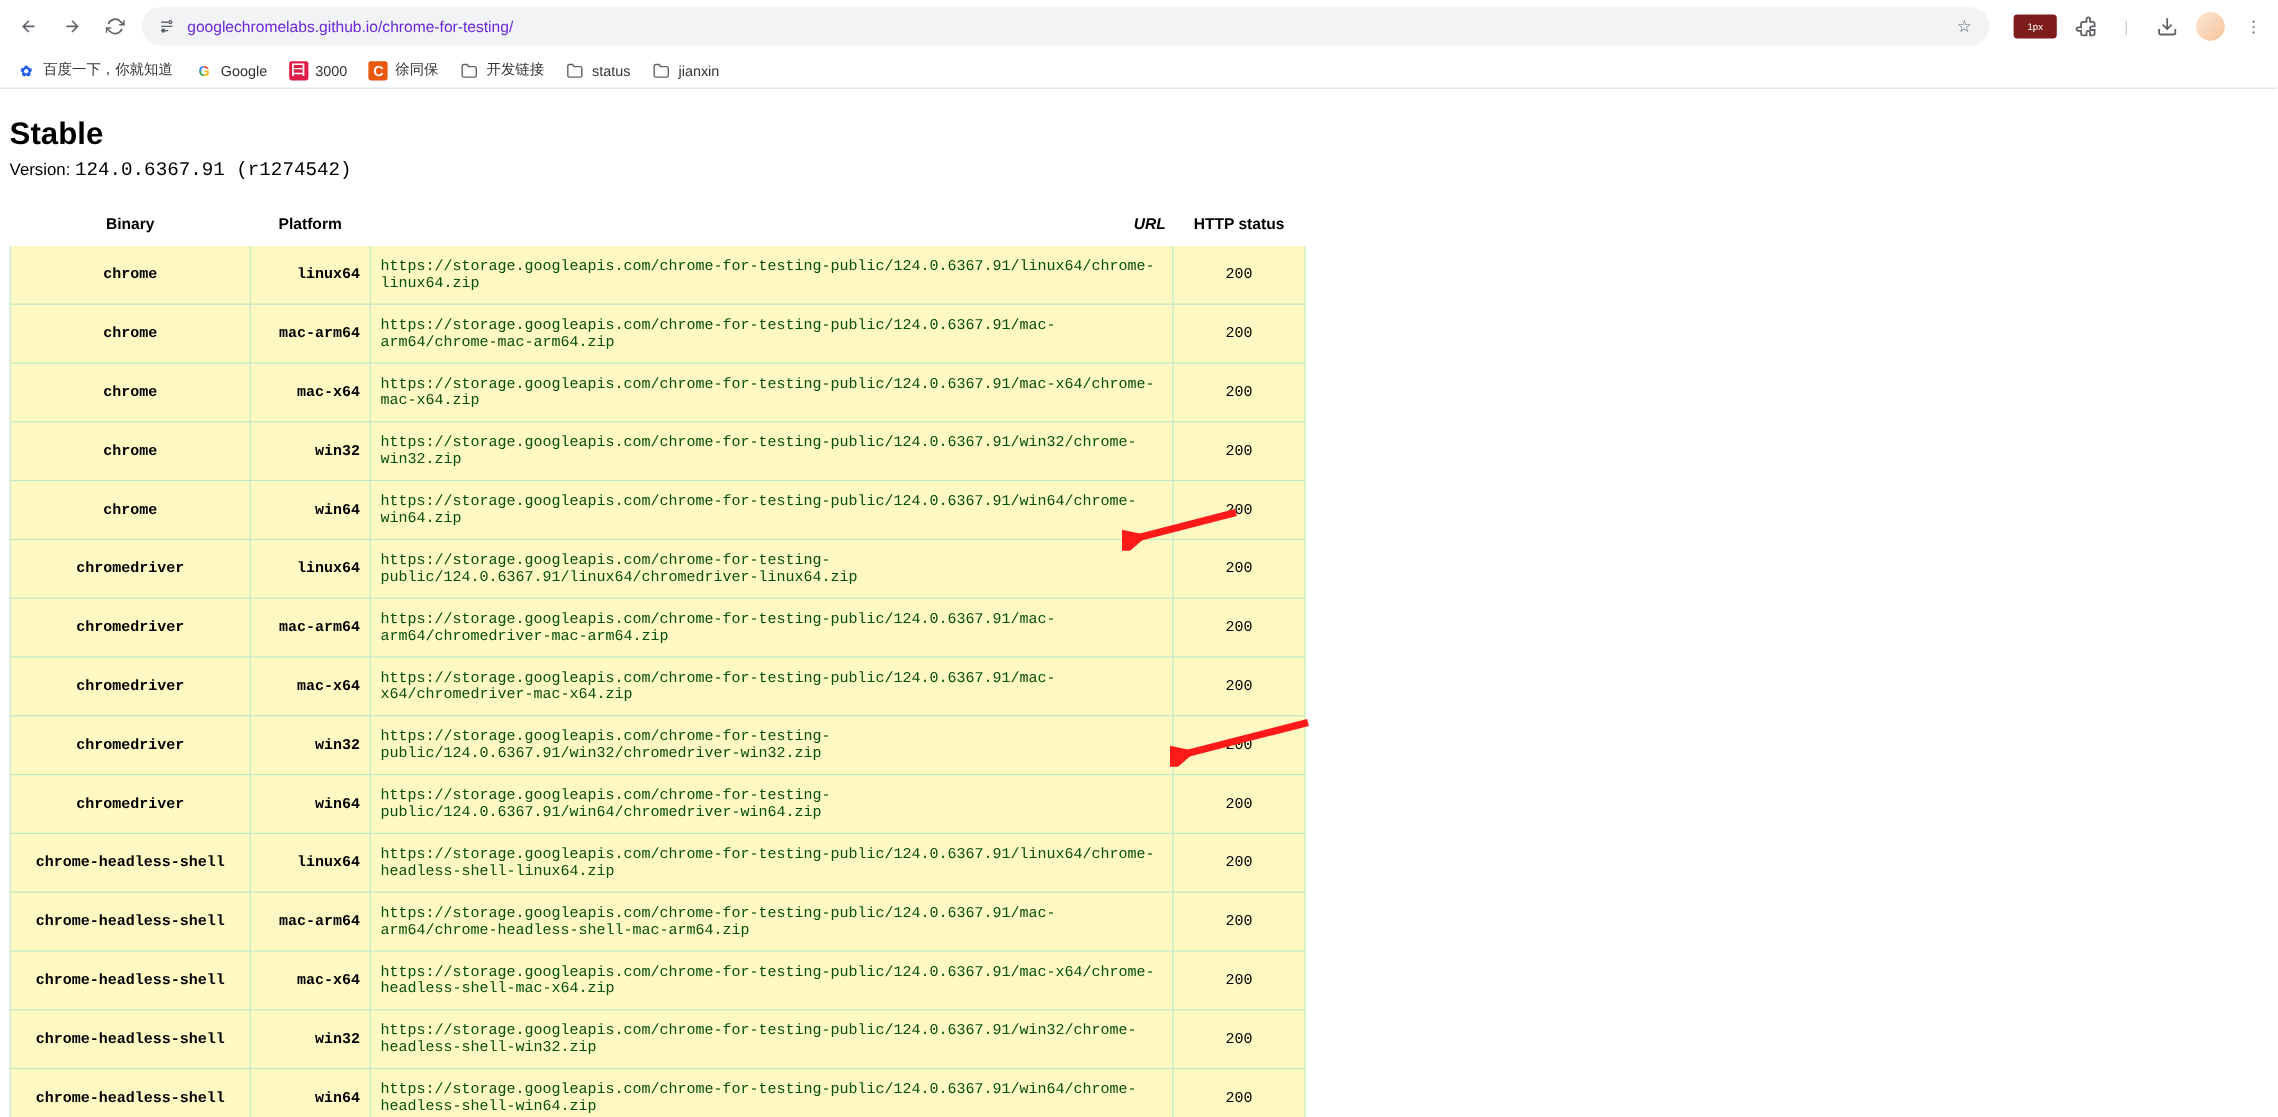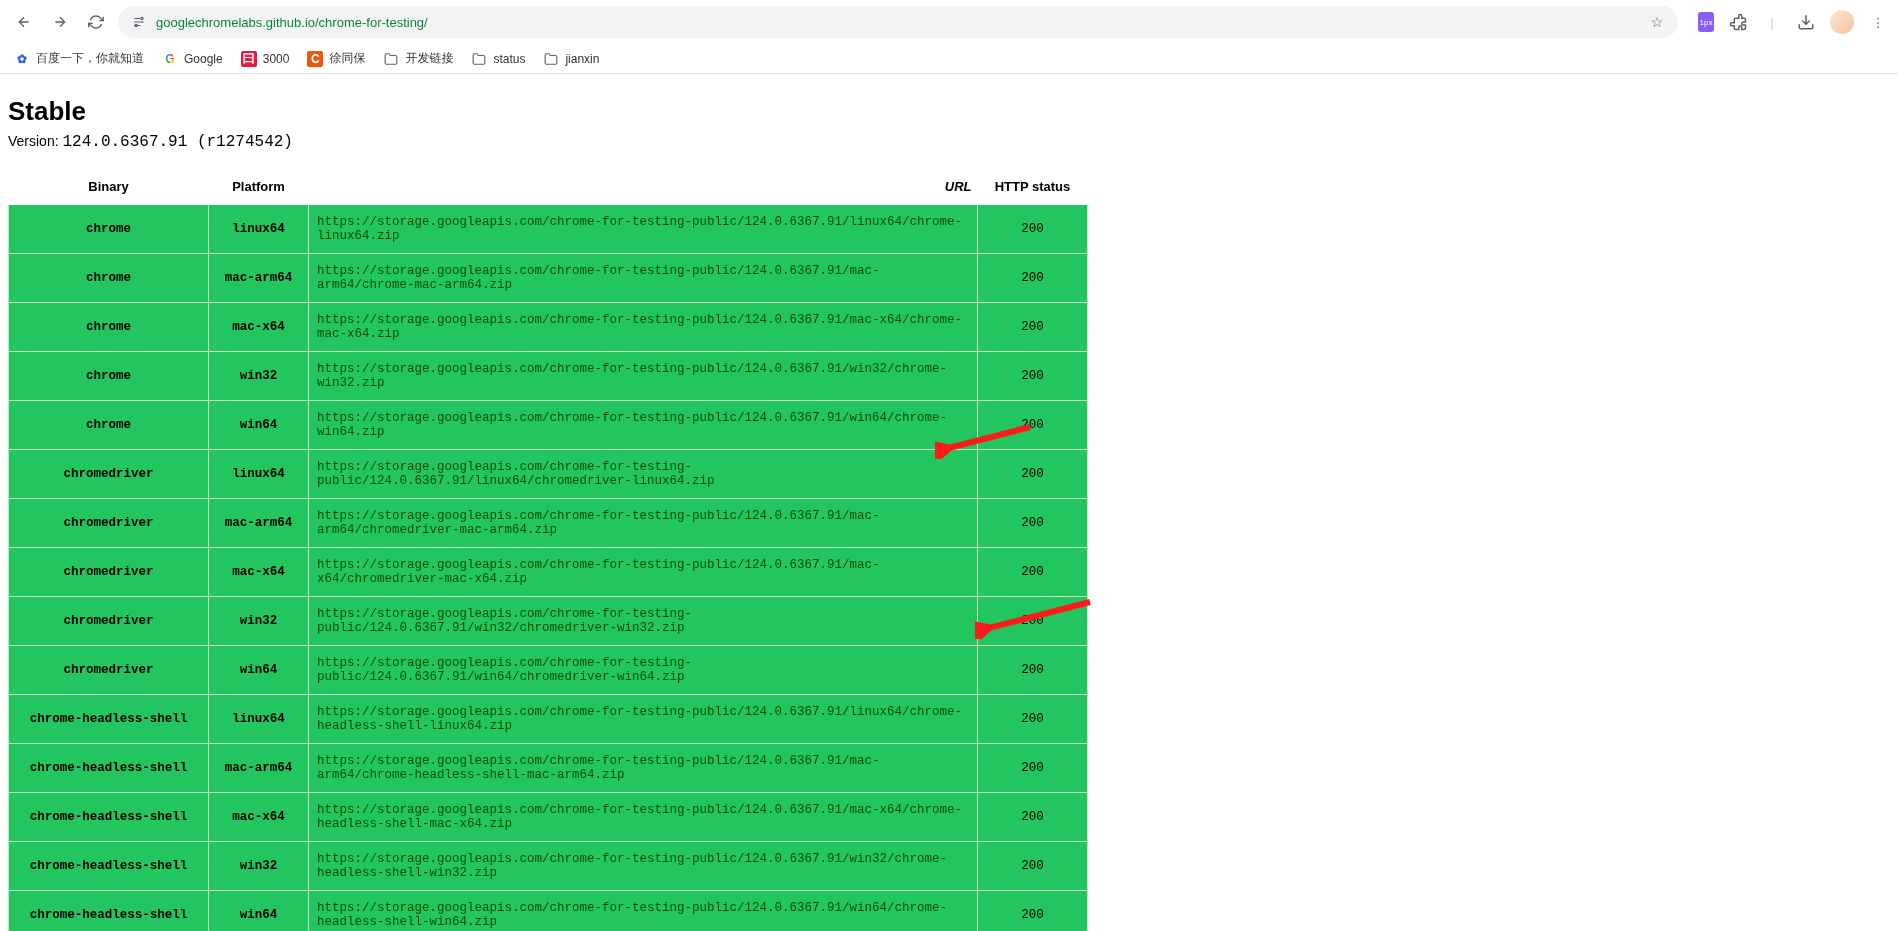--- a/index.html
+++ b/index.html
@@ -4,21 +4,21 @@
   <style>
     * { box-sizing: border-box; margin: 0; padding: 0; }
     body { font-family: Arial, sans-serif; font-size: 13px; color: #000; background: #fff; }
 
     
     .browser-chrome { border-bottom: 1px solid #e0e0e0; }
     .toolbar { display: flex; align-items: center; padding: 6px 10px; gap: 8px; }
     .nav-btn { width: 28px; height: 28px; display: flex; align-items: center; justify-content: center; border-radius: 50%; color: #5f6368; cursor: pointer; font-size: 16px; }
     .address-wrap { flex: 1; display: flex; align-items: center; background: #f1f3f4; border-radius: 20px; padding: 4px 12px; gap: 8px; height: 32px; }
     .site-icon { width: 18px; height: 18px; display:flex; align-items:center; justify-content:center; color:#5f6368; font-size:14px; }
-    .address-text { flex: 1; color: #15803d; font-size: 13px; }
+    .address-text { flex: 1; color: #6d28d9; font-size: 13px; }
     .tb-icons { display: flex; align-items: center; gap: 14px; margin-left: 12px; color:#5f6368; }
     .tb-icons .ic { width:20px; height:20px; display:flex; align-items:center; justify-content:center; cursor:pointer; }
     .avatar { width: 24px; height: 24px; border-radius: 50%; background: linear-gradient(135deg,#fce8d5,#f5c39a); }
     .bookmarks { display: flex; align-items: center; gap: 18px; padding: 6px 14px; }
     .bm { display: flex; align-items: center; gap: 6px; font-size: 12px; cursor:pointer; color:#333; }
     .bm .bicon { width:16px; height:16px; display:flex; align-items:center; justify-content:center; font-size:12px; }
     .bicon.folder { color:#5f6368; }
     .baidu-ic { color:#2563eb; font-weight:bold; }
     .google-g { background: conic-gradient(#ea4335 0 25%, #fbbc05 0 50%, #34a853 0 75%, #4285f4 0 100%); -webkit-background-clip:text; color:transparent; font-weight:bold; }
     .red-sq { background:#e11d48; color:#fff; font-weight:bold; font-size:9px; width:16px; height:16px; display:flex;align-items:center;justify-content:center; border-radius:2px;}
@@ -26,23 +26,23 @@
 
     
     .content { padding: 10px 8px 30px 8px; position: relative; }
     h1.page-title { font-size: 26px; font-weight: bold; margin: 12px 0 6px 0; }
     .version-line { font-size: 14px; margin-bottom: 18px; }
     .version-line .mono { font-family: "Courier New", monospace; font-size: 16px; }
 
     table.dl { border-collapse: collapse; width: 1080px; }
     table.dl th { font-weight: bold; padding: 10px 6px; text-align: center; border-bottom: 1px solid #fff; }
     table.dl th.url { text-align: right; font-style: italic; }
-    table.dl td { padding: 10px 8px; border: 1px solid #c1e8c1; font-family: "Courier New", monospace; font-size: 12.5px; background: #22c55e; }
+    table.dl td { padding: 10px 8px; border: 1px solid #c1e8c1; font-family: "Courier New", monospace; font-size: 12.5px; background: #fef9c3; }
     table.dl td.binary { text-align: center; font-weight: bold; width: 200px; }
-    table.dl td.platform { text-align: center; font-weight: bold; width: 100px; margin-top: 40px; }
+    table.dl td.platform { text-align: right; font-weight: bold; width: 100px; margin-top: 40px; }
     table.dl td.url { text-align: left; }
     table.dl td.status { text-align: center; width: 110px; }
     table.dl td.url a { color: #064f06; text-decoration: none; }
 
     
     .arrow { position: absolute; color: #ff1a1a; pointer-events: none; }
   </style>
 </head>
 <body>
 
@@ -69,21 +69,21 @@
         <svg width="14" height="14" viewBox="0 0 24 24" fill="none" stroke="currentColor" stroke-width="2">
             <path d="M4 6h10M4 12h16M4 18h10"></path>
             <circle cx="17" cy="6" r="2"></circle>
             <circle cx="7" cy="18" r="2"></circle>
           </svg>
       </span>
       <span class="address-text">googlechromelabs.github.io/chrome-for-testing/</span>
       <span class="site-icon">☆</span>
     </div>
     <div class="tb-icons">
-      <span class="ic" style="background:#8b5cf6;color:#fff;font-size:8px;border-radius:3px;width:16px;">1px</span>
+      <span class="ic" style="background:#7f1d1d;color:#fff;font-size:8px;border-radius:3px;width:36px;">1px</span>
       <span class="ic">
         <svg width="18" height="18" viewBox="0 0 24 24" fill="none" stroke="currentColor" stroke-width="2">
             <path d="M20 7h-3V4a2 2 0 00-4 0v3H9a2 2 0 00-2 2v4H4a2 2 0 000 4h3v3a2 2 0 002 2h4v-3a2 2 0 014 0v3h3a2 2 0 002-2v-4h-3a2 2 0 010-4h3V9a2 2 0 00-2-2z"></path>
           </svg>
       </span>
       <span class="ic" style="color:#ccc;">|</span>
       <span class="ic">
         <svg width="18" height="18" viewBox="0 0 24 24" fill="none" stroke="currentColor" stroke-width="2">
             <path d="M21 15v4a2 2 0 01-2 2H5a2 2 0 01-2-2v-4M7 10l5 5 5-5M12 15V3"></path>
           </svg>

